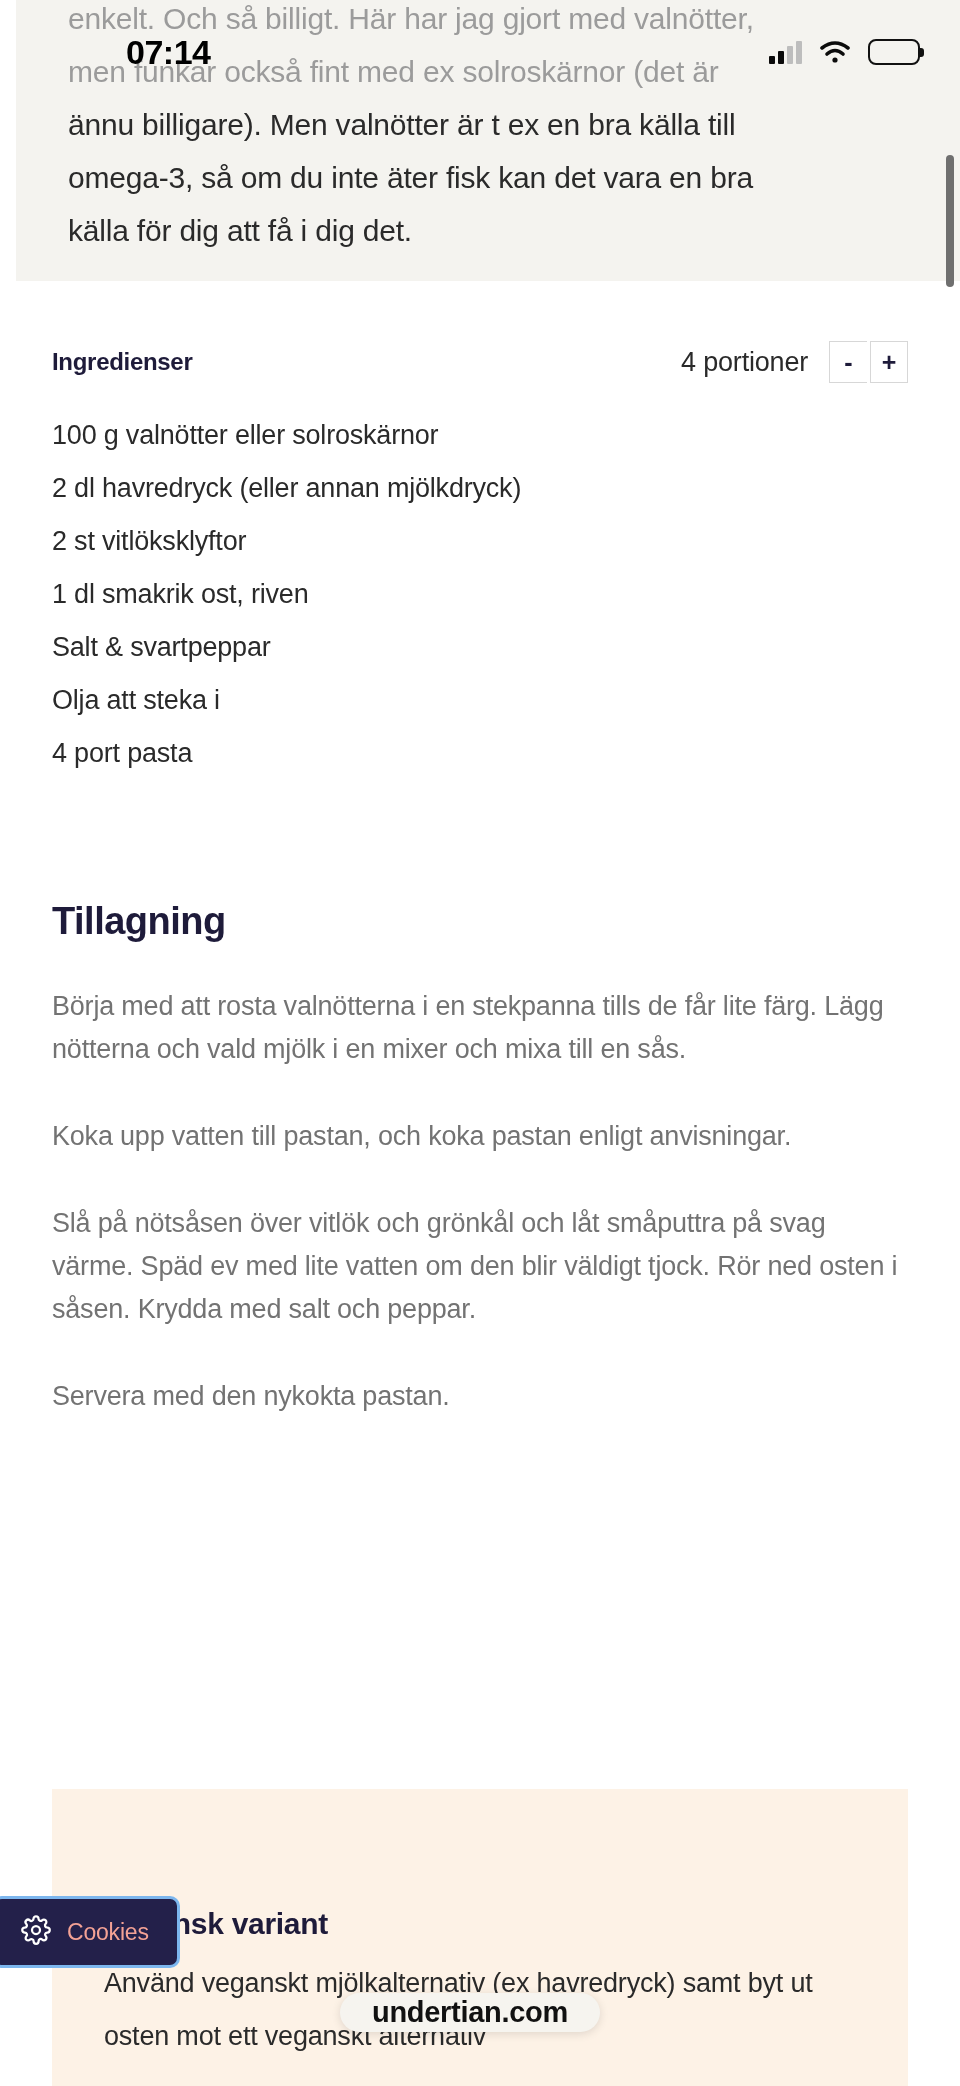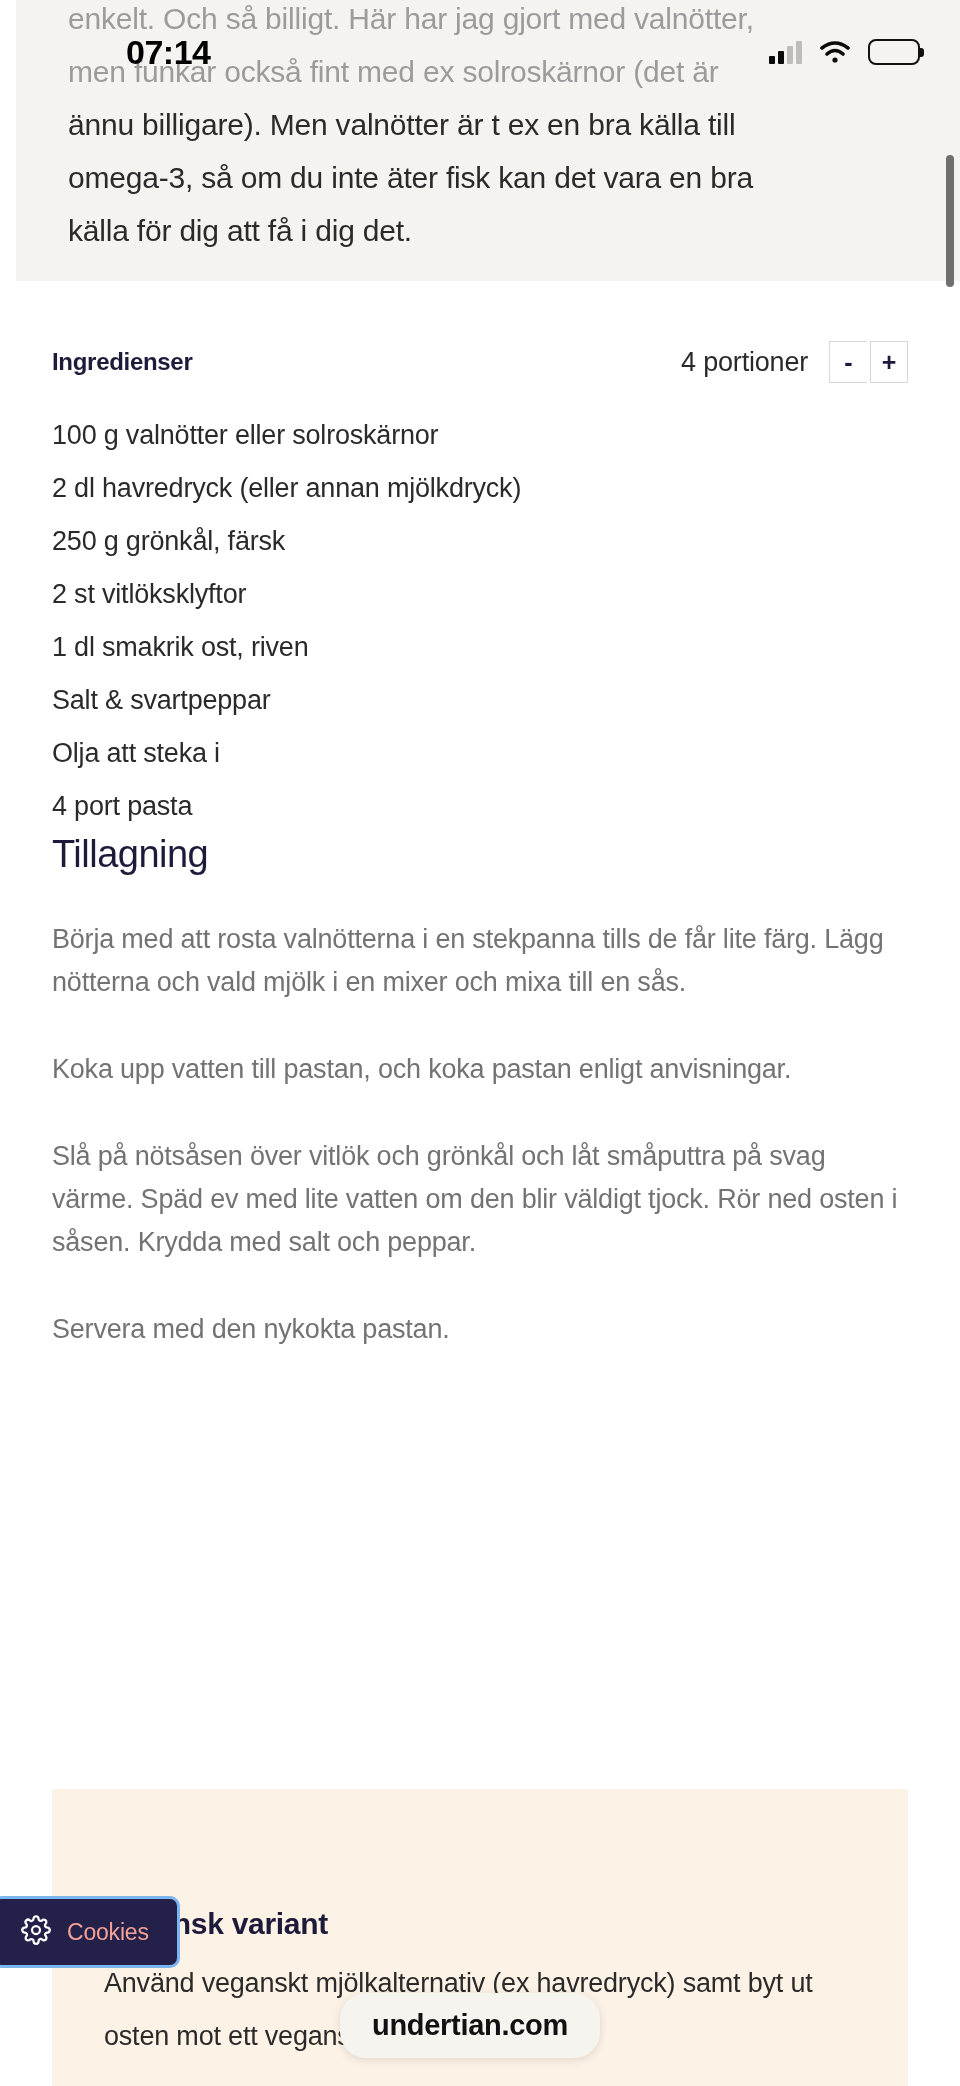--- a/index.html
+++ b/index.html
@@ -147,22 +147,23 @@
   }
   .ingredients li {
     font-size: 27px;
     line-height: 53px;
     color: #2a2a2a;
     letter-spacing: -0.2px;
   }
 
   .section-title {
     font-size: 38px;
-    font-weight: normal;
+    font-weight: bold;
     color: #1e1b3a;
+    margin-top: 120px;
     letter-spacing: -0.5px;
   }
 
   .steps { margin-top: 42px; }
   .steps p {
     font-size: 27px;
     line-height: 43px;
     color: #737373;
     letter-spacing: -0.2px;
     margin-bottom: 44px;
@@ -214,21 +215,21 @@
     font-size: 23px;
     color: #f4a295;
     letter-spacing: -0.2px;
   }
 
   
   .domain-pill {
     position: absolute;
     left: 340px;
     top: 1993px;
-    padding: 16px 32px;
+    padding: 3px 32px;
     background: #f6f4ef;
     border-radius: 26px;
     box-shadow: 0 2px 10px rgba(0,0,0,0.12);
     z-index: 50;
   }
   .domain-text {
     font-size: 29px;
     font-weight: bold;
     color: #111111;
     letter-spacing: -0.3px;
@@ -290,21 +291,20 @@
       <div class="portions-group">
         <span class="portions-label">4 portioner</span>
         <button class="step-btn minus">-</button>
         <button class="step-btn plus">+</button>
       </div>
     </div>
 
     <ul class="ingredients">
       <li>100 g valnötter eller solroskärnor</li>
       <li>2 dl havredryck (eller annan mjölkdryck)</li>
-      <li>250 g grönkål, färsk</li>
       <li>2 st vitlöksklyftor</li>
       <li>1 dl smakrik ost, riven</li>
       <li>Salt &amp; svartpeppar</li>
       <li>Olja att steka i</li>
       <li>4 port pasta</li>
     </ul>
 
     <div class="section-title">Tillagning</div>
 
     <div class="steps">

